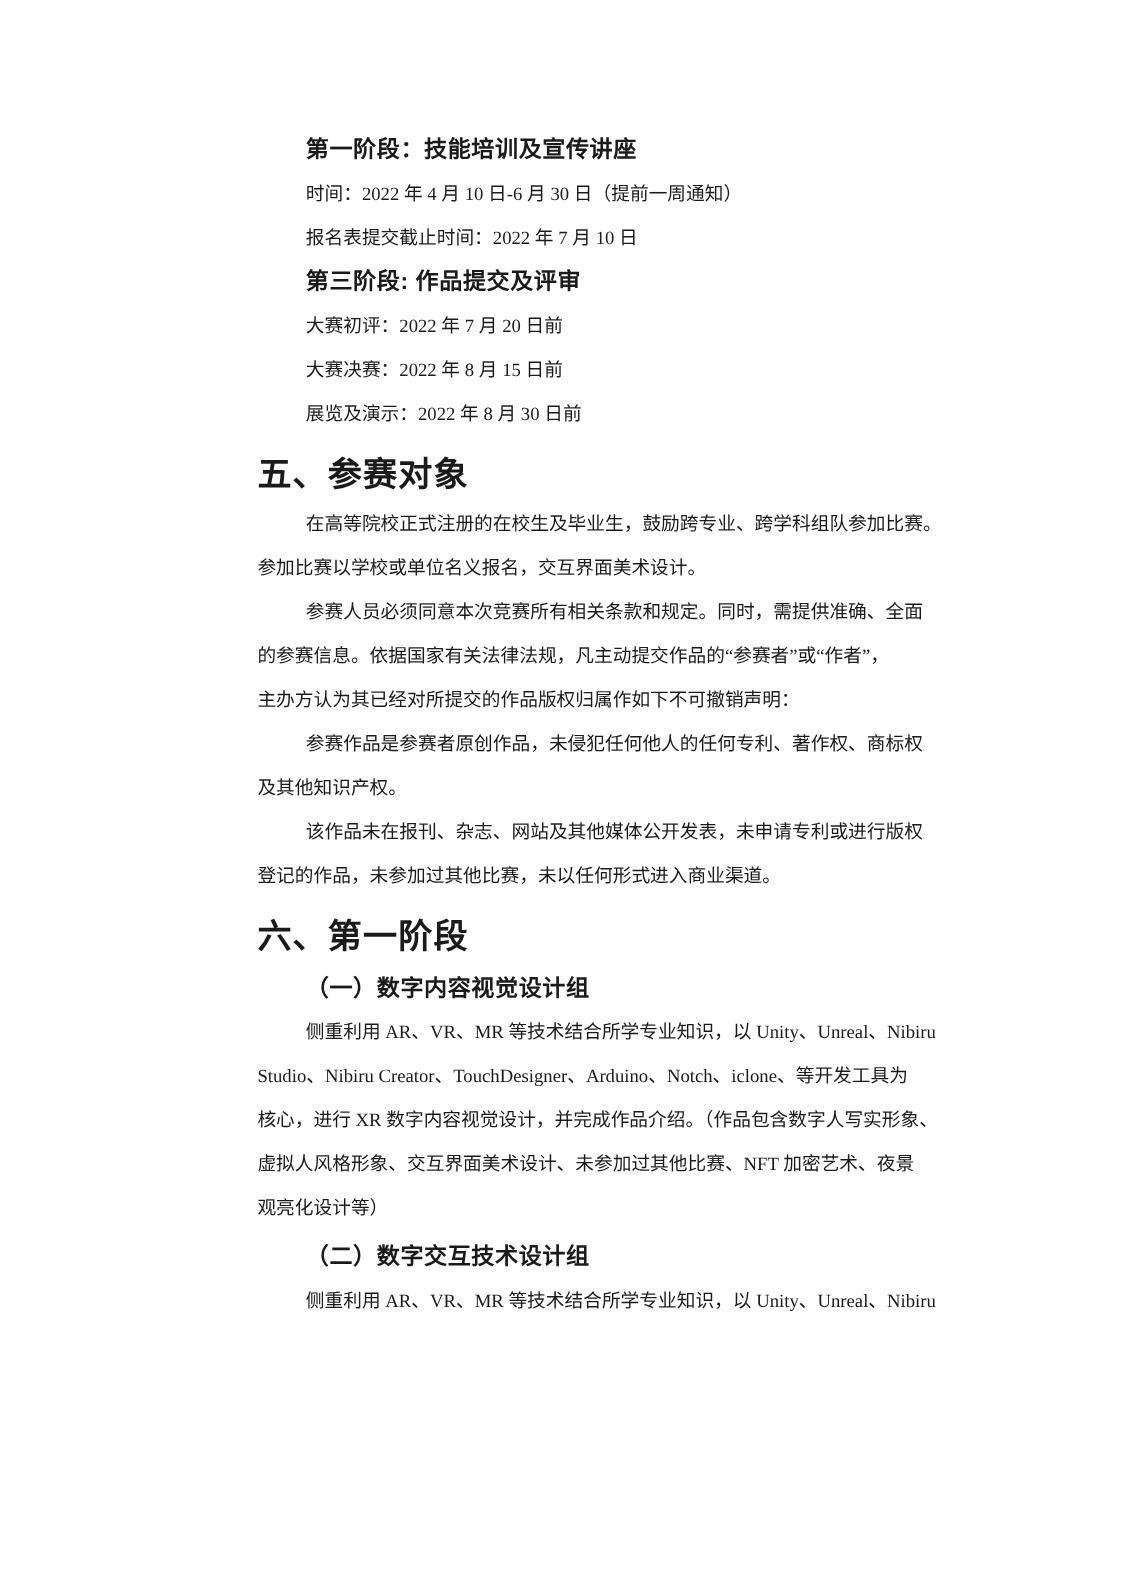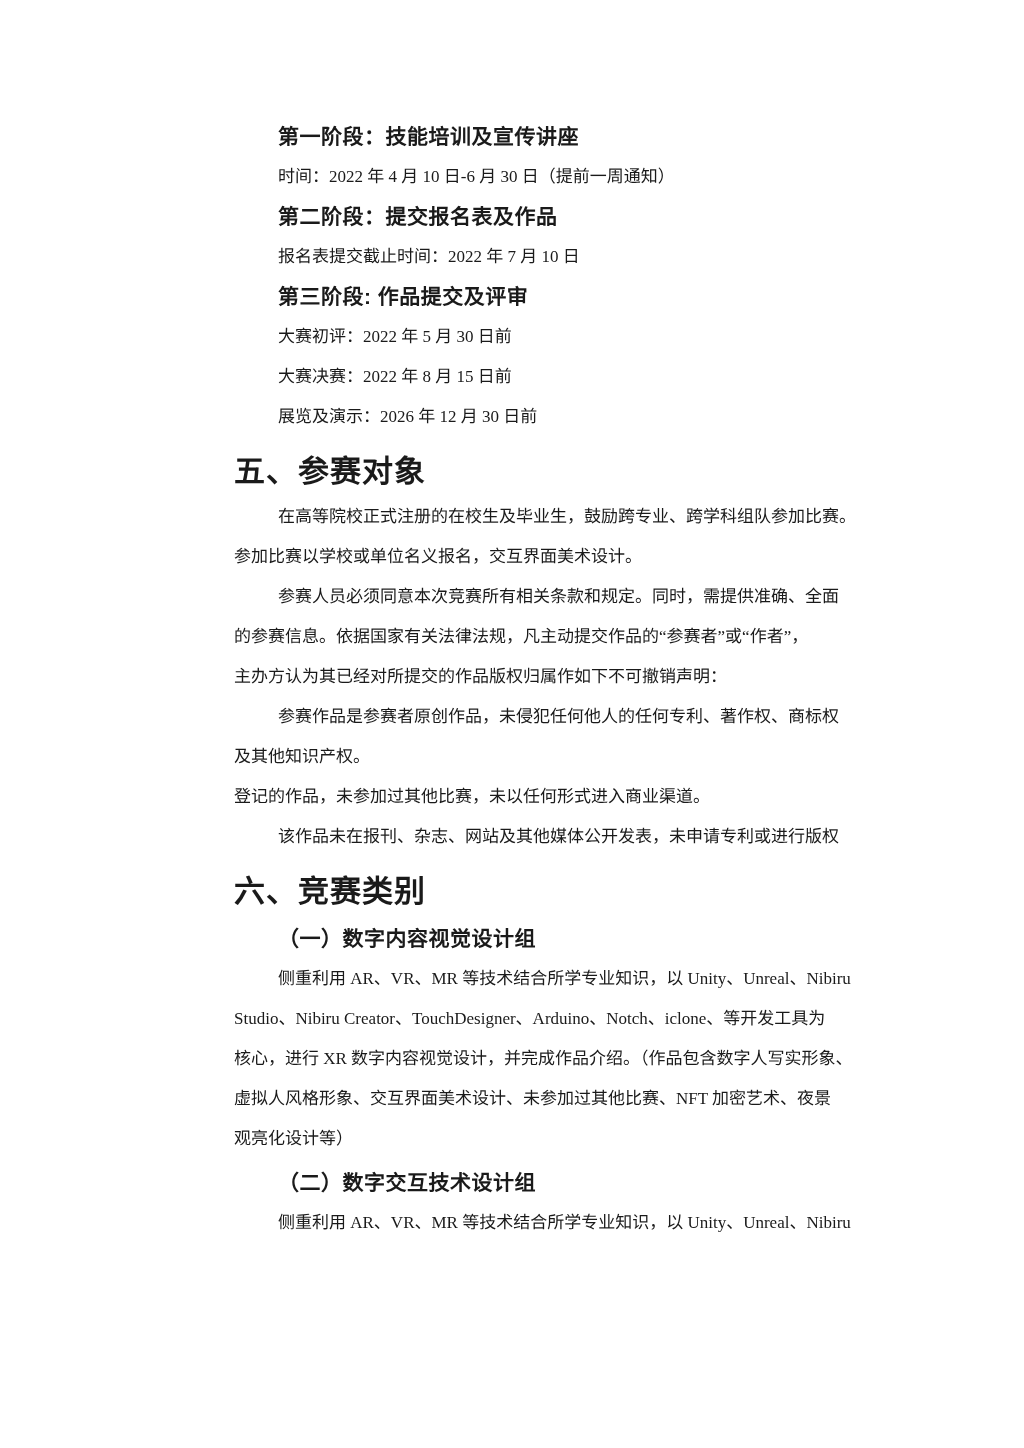--- a/index.html
+++ b/index.html
@@ -49,40 +49,39 @@
     white-space: nowrap;
   }
 </style>
 </head>
 <body>
 
 <div class="page">
 
   <p class="line stage indent">第一阶段：技能培训及宣传讲座</p>
   <p class="line indent">时间：2022 年 4 月 10 日-6 月 30 日（提前一周通知）</p>
-  <p class="line stage indent">第二阶段：提交报名表及作品</p>
   <p class="line indent">报名表提交截止时间：2022 年 7 月 10 日</p>
   <p class="line stage indent">第三阶段: 作品提交及评审</p>
-  <p class="line indent">大赛初评：2022 年 5 月 30 日前</p>
+  <p class="line indent">大赛初评：2022 年 7 月 20 日前</p>
   <p class="line indent">大赛决赛：2022 年 8 月 15 日前</p>
-  <p class="line indent">展览及演示：2026 年 12 月 30 日前</p>
+  <p class="line indent">展览及演示：2022 年 8 月 30 日前</p>
 
   <p class="section">五、参赛对象</p>
 
   <p class="line indent fill">在高等院校正式注册的在校生及毕业生，鼓励跨专业、跨学科组队参加比赛。</p>
   <p class="line">参加比赛以学校或单位名义报名，交互界面美术设计。</p>
   <p class="line indent fill">参赛人员必须同意本次竞赛所有相关条款和规定。同时，需提供准确、全面</p>
   <p class="line fill">的参赛信息。依据国家有关法律法规，凡主动提交作品的“参赛者”或“作者”，</p>
   <p class="line">主办方认为其已经对所提交的作品版权归属作如下不可撤销声明：</p>
   <p class="line indent fill">参赛作品是参赛者原创作品，未侵犯任何他人的任何专利、著作权、商标权</p>
   <p class="line">及其他知识产权。</p>
+  <p class="line indent fill">该作品未在报刊、杂志、网站及其他媒体公开发表，未申请专利或进行版权</p>
   <p class="line">登记的作品，未参加过其他比赛，未以任何形式进入商业渠道。</p>
-  <p class="line indent fill">该作品未在报刊、杂志、网站及其他媒体公开发表，未申请专利或进行版权</p>
 
-  <p class="section">六、竞赛类别</p>
+  <p class="section">六、第一阶段</p>
 
   <p class="line sub indent">（一）数字内容视觉设计组</p>
   <p class="line indent fill">侧重利用 AR、VR、MR 等技术结合所学专业知识，以 Unity、Unreal、Nibiru</p>
   <p class="line fill">Studio、Nibiru Creator、TouchDesigner、Arduino、Notch、iclone、等开发工具为</p>
   <p class="line fill">核心，进行 XR 数字内容视觉设计，并完成作品介绍。（作品包含数字人写实形象、</p>
   <p class="line fill">虚拟人风格形象、交互界面美术设计、未参加过其他比赛、NFT 加密艺术、夜景</p>
   <p class="line">观亮化设计等）</p>
 
   <p class="line sub indent">（二）数字交互技术设计组</p>
   <p class="line indent fill">侧重利用 AR、VR、MR 等技术结合所学专业知识，以 Unity、Unreal、Nibiru</p>

